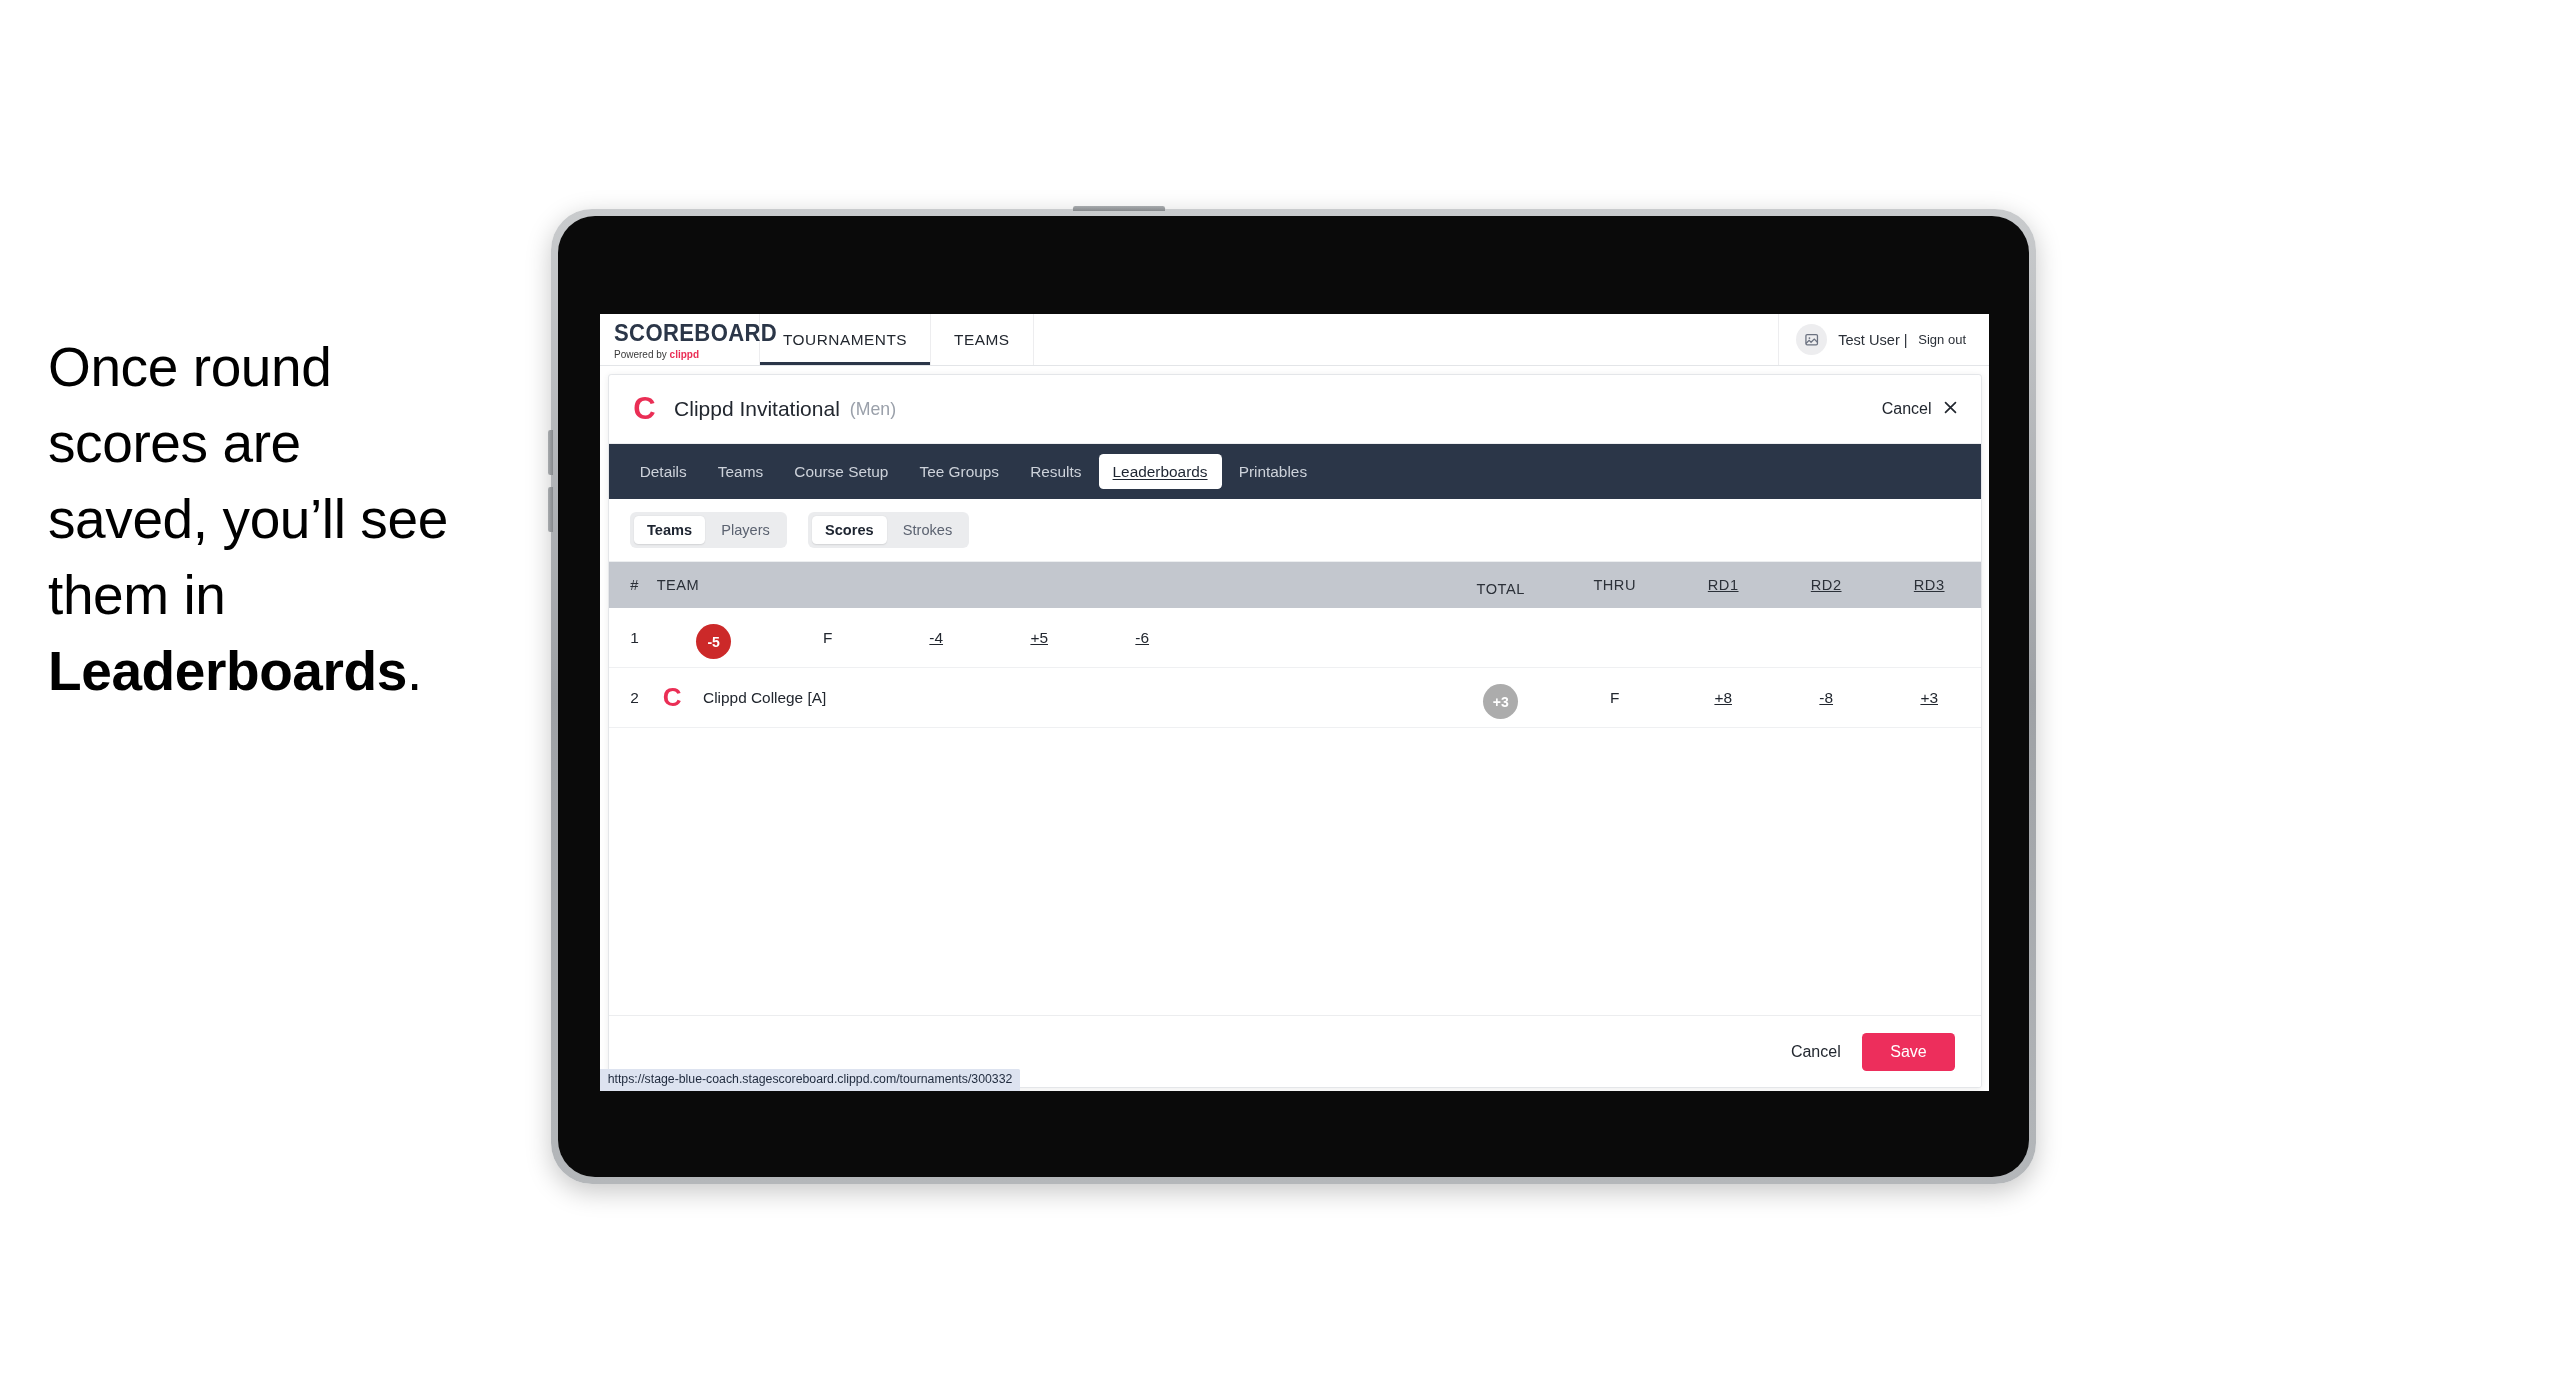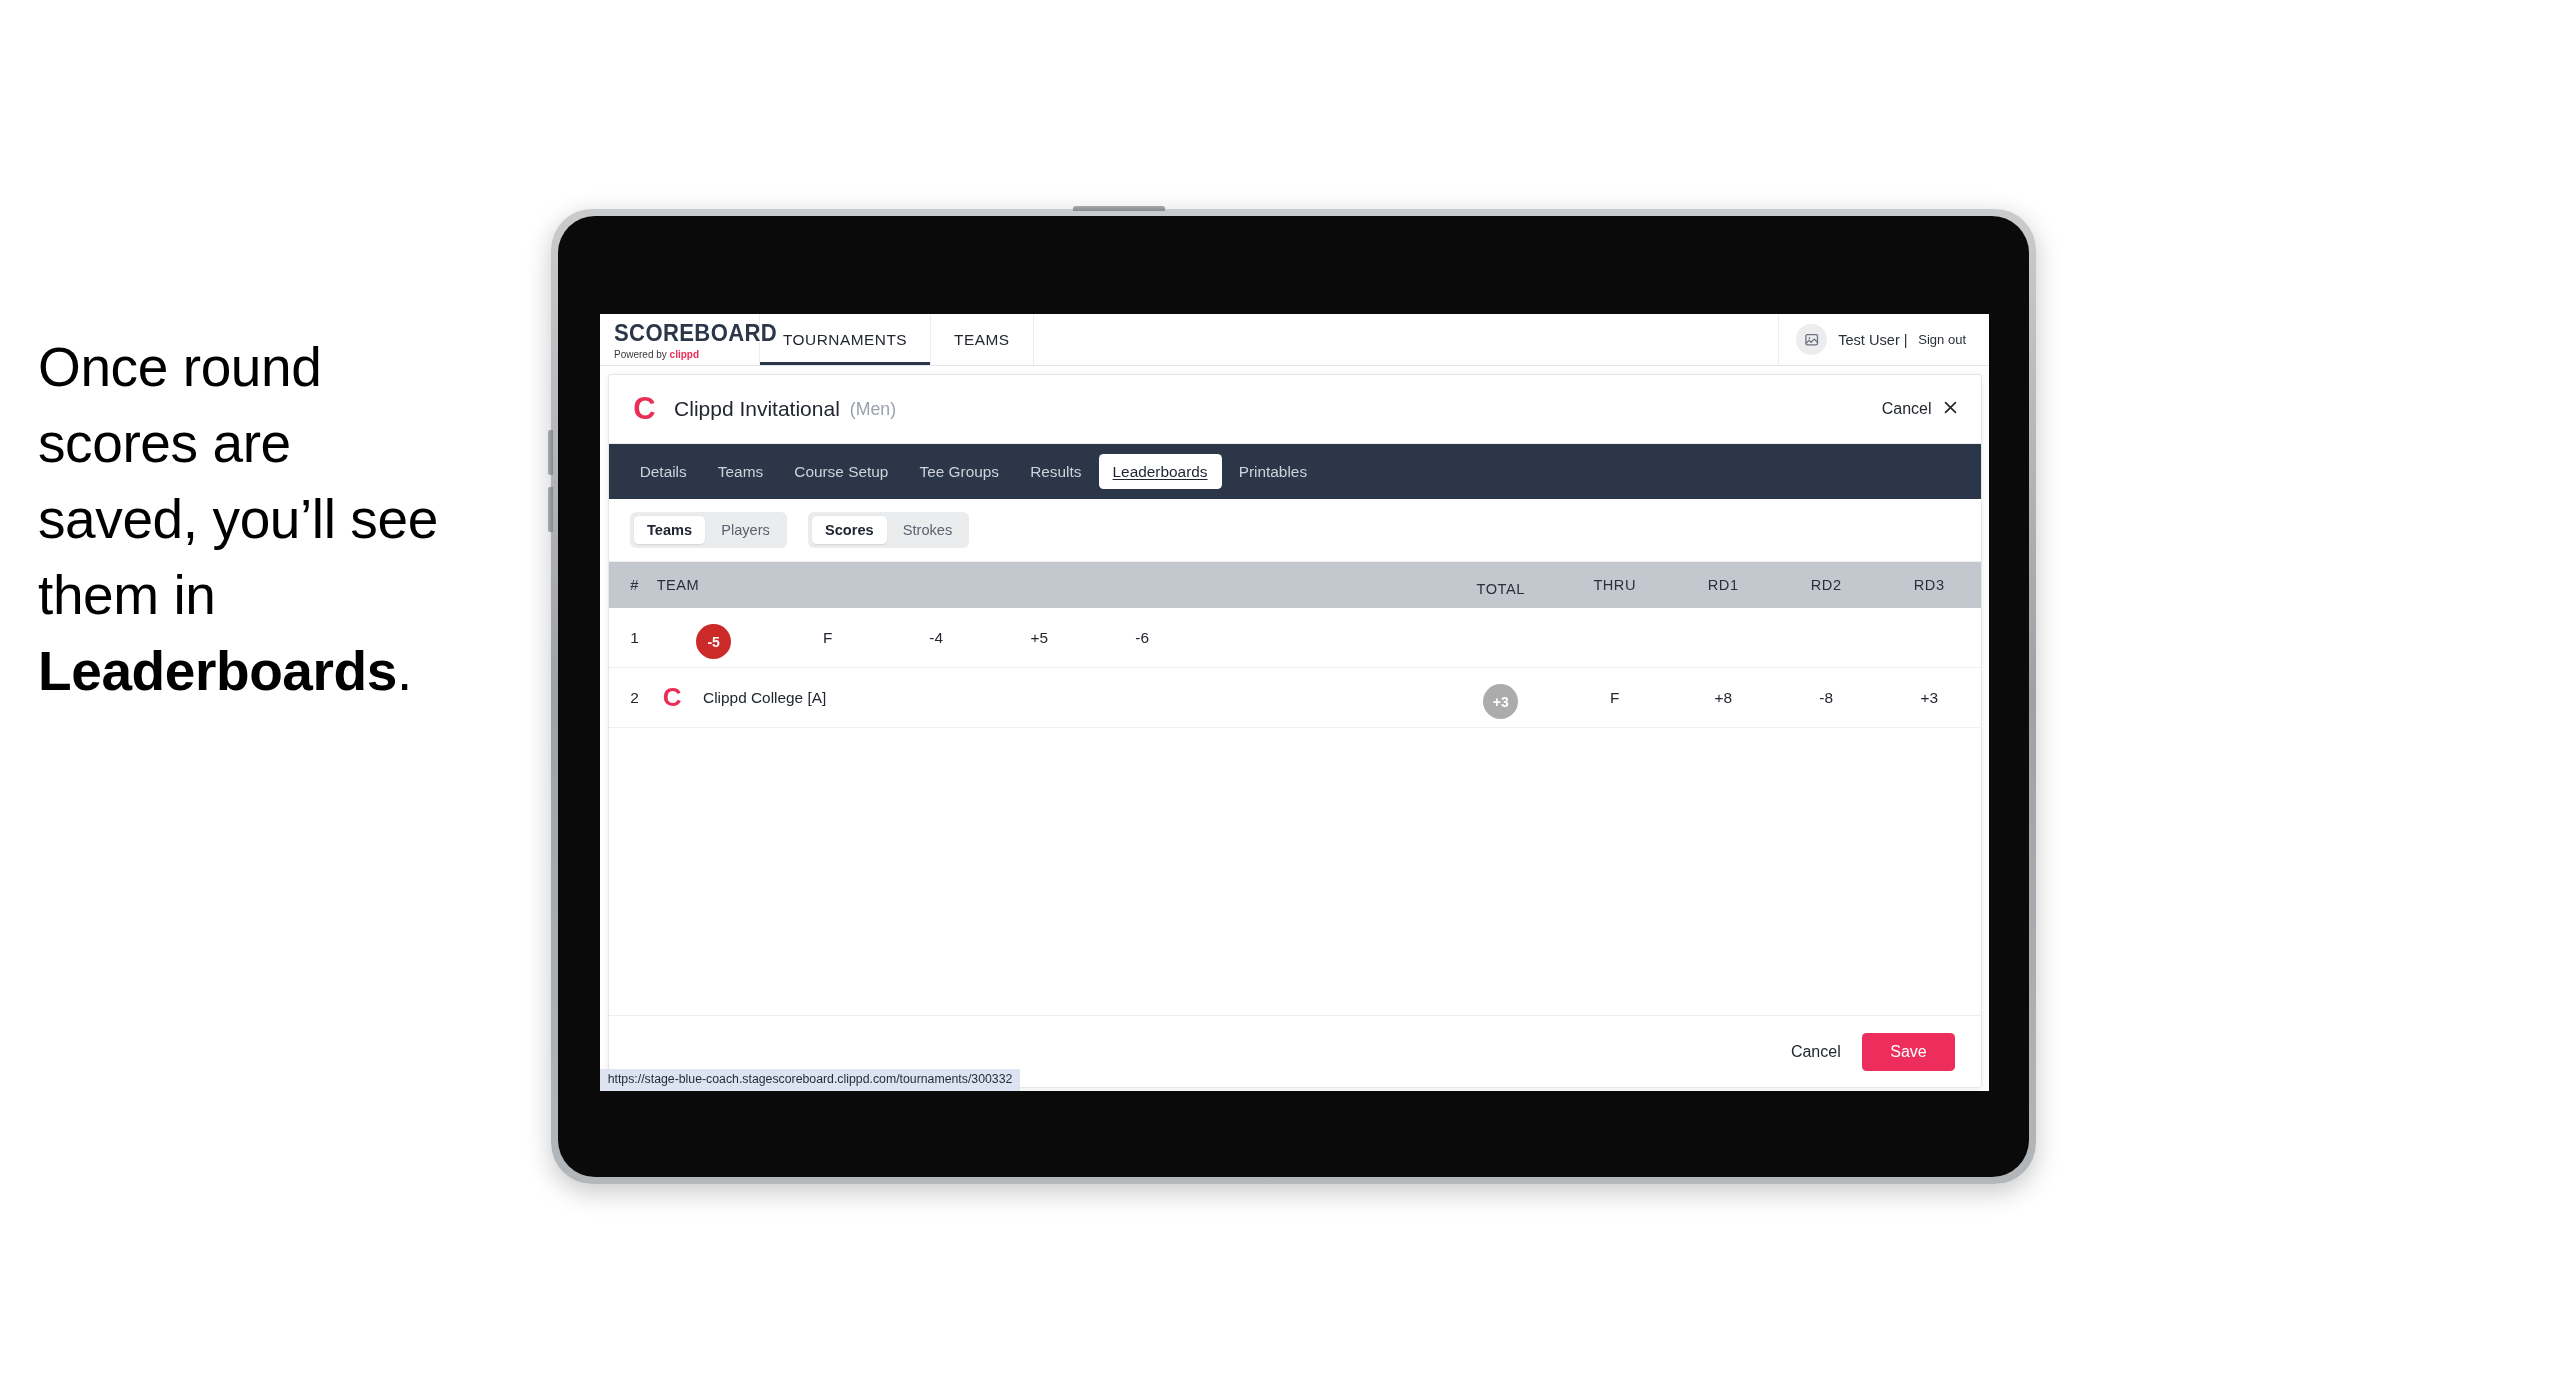--- a/index.html
+++ b/index.html
@@ -6,21 +6,21 @@
   html, body {
     width: 2576px; height: 1386px;
     background: #ffffff;
     font-family: "Liberation Sans", sans-serif;
     overflow: hidden;
   }
 
   
   #annotation {
     position: absolute;
-    left: 38px; top: 330px;
+    left: 48px; top: 330px;
     width: 491px;
     font-size: 55px;
     line-height: 1.38;
     color: #000000;
     letter-spacing: -0.4px;
   }
   #annotation .bold { font-weight: bold; }
 
   
   #tablet {
@@ -211,21 +211,21 @@
   .trow {
     height: 60px;
     display: flex; align-items: center;
     border-bottom: 0.8px solid #eff0f2;
     background: #ffffff;
   }
   .c-rank  { width: 48px; padding-left: 21.5px; }
   .c-team  { flex: 1; display: flex; align-items: center; gap: 15.4px; }
   .c-total { width: 114px; text-align: center; display: flex; justify-content: center; margin-top: 8px; }
   .c-thru  { width: 114px; text-align: center; }
-  .c-rd    { width: 103px; text-align: center; }
+  .c-rd    { width: 103px; text-align: center; text-decoration: underline; }
 
   #thead .c-rank, #thead .c-team, #thead .c-total,
   #thead .c-thru, #thead .c-rd {
     font-size: 14.6px; color: #2b3038; letter-spacing: 0.5px;
   }
   .trow .c-rank { font-size: 15.4px; color: #22272f; }
   .trow .c-thru, .trow .c-rd { font-size: 15.4px; color: #22272f; }
 
   .team-name { font-size: 15.4px; color: #22272f; }
 

